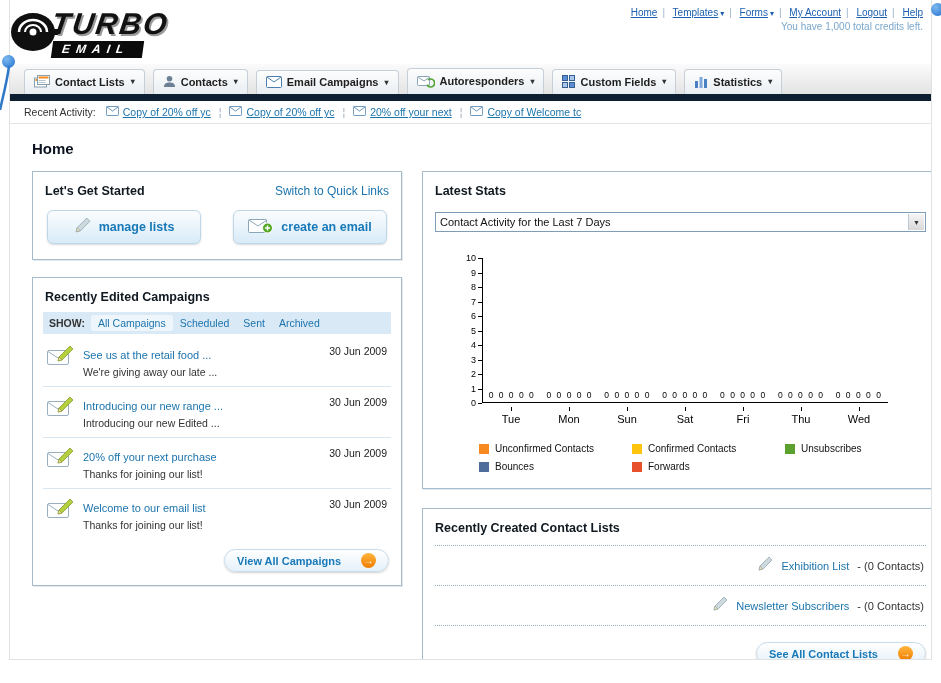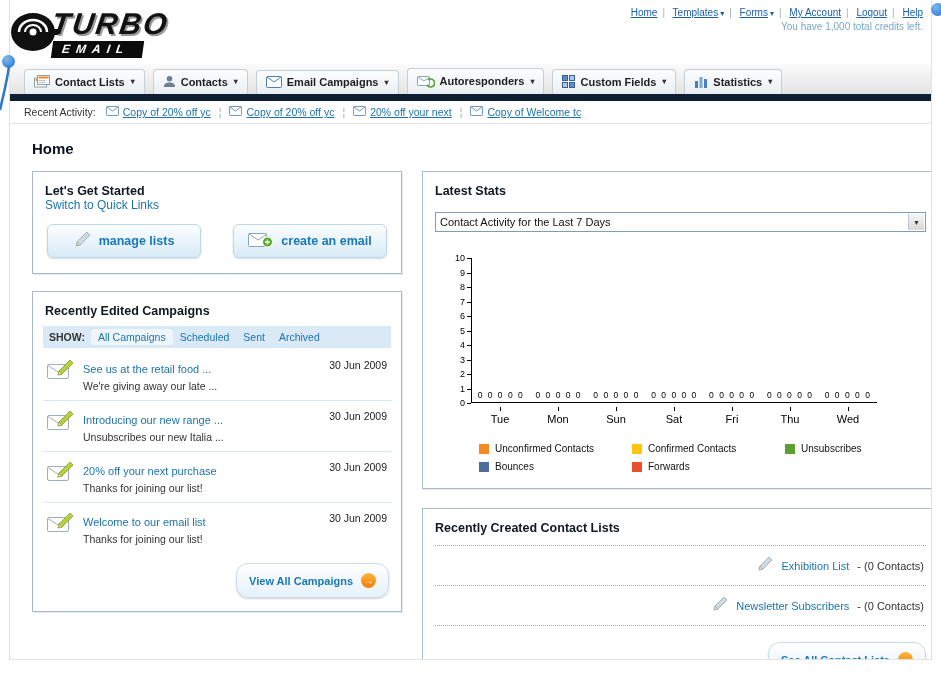--- a/index.html
+++ b/index.html
@@ -43,21 +43,21 @@
   .act-sep { color:#9ab; margin:0 8px; }
 
   
   .content { padding:10px 20px 0 22px; }
   .home-title { font-size:15px; font-weight:bold; color:#0c1320; margin:6px 0 14px; }
   .columns { display:flex; gap:20px; align-items:flex-start; }
   .col-left { width:370px; flex:none; }
   .col-right { flex:1; }
 
   .panel { border:1px solid #a7bccb; background:#fff; box-shadow:1px 1px 0 #e3e9ee; }
-  .panel-header { display:flex; justify-content:space-between; align-items:flex-start; padding:12px 12px 6px;flex-direction:column; }
+  .panel-header { display:flex; justify-content:space-between; align-items:flex-end; padding:12px 12px 6px; }
   .panel-title { font-size:12.5px; font-weight:bold; color:#101820; }
   .small-link { font-size:12px; color:#1c74ad; text-decoration:none; cursor:pointer; }
 
   
   .gs-buttons { display:flex; gap:32px; padding:6px 14px 15px; }
   .gs-btn { flex:1; display:flex; align-items:center; justify-content:center; gap:8px; height:34px;
             border:1px solid #bdd6e8; border-radius:6px; background:linear-gradient(#fbfdfe, #d8ebf8);
             box-shadow:0 1px 2px rgba(0,0,0,.15); font-size:12.5px; font-weight:bold; color:#1879b8; cursor:pointer; }
 
   
@@ -67,34 +67,34 @@
   .filter-link { color:#1c74ad; padding:2px 7px; cursor:pointer; white-space:nowrap; }
   .filter-link.selected { background:#eef6fc; border-radius:3px; }
   .camp-list { margin:2px 10px 0; }
   .camp-item { display:flex; gap:9px; padding:9px 4px 8px; border-bottom:1px solid #d8e6f2; cursor:pointer; }
   .camp-item:last-child { border-bottom:none; }
   .camp-body { flex:1; min-width:0; }
   .camp-title { color:#1c74ad; font-size:11px; text-decoration:none; cursor:pointer; }
   .camp-sub { color:#333; font-size:10.5px; margin-top:3px; }
   .camp-date { font-size:10.5px; color:#222; white-space:nowrap; margin-left:8px; }
   .panel-actions { display:flex; justify-content:flex-end; padding:10px 12px 13px; }
-  .pill-btn { display:inline-flex; align-items:center; gap:8px; height:35px; padding:8px 12px;
+  .pill-btn { display:inline-flex; align-items:center; gap:20px; height:23px; padding:8px 12px;
               border:1px solid #c9dcea; border-radius:12px; background:linear-gradient(#ffffff, #e5f1fa);
               box-shadow:0 1px 2px rgba(0,0,0,.18); font-size:11px; font-weight:bold; color:#1879b8; cursor:pointer; }
   .go-icon { width:15px; height:15px; border-radius:50%; background:linear-gradient(#ffb53e, #f07d00);
              color:#fff; font-weight:bold; font-size:10px; line-height:15px; text-align:center; display:inline-block; }
 
   
   .stats-select { margin:8px 12px 0; height:20px; border:1px solid #7f9db9; display:flex; align-items:center;
                   font-size:11px; color:#111; position:relative; background:#fff; cursor:pointer; }
   .stats-select .val { padding-left:4px; }
   .sel-arrow { position:absolute; right:1px; top:1px; bottom:1px; width:16px;
                background:linear-gradient(#f5f5f5, #d8d8d8); border-left:1px solid #b8c8d8;
                display:flex; align-items:center; justify-content:center; font-size:7px; color:#333; }
-  .chart-wrap { margin:26px 8px 0 30px; }
+  .chart-wrap { margin:26px 8px 0 41px; }
   .chart { display:flex; align-items:flex-start; }
   .ylab { width:18px; display:flex; flex-direction:column; justify-content:space-between; align-items:flex-end;
           font-size:9px; color:#000; height:153px; margin-top:-4px; }
   .ylab span { position:relative; padding-right:6px; line-height:8px; }
   .ylab span::after { content:""; position:absolute; right:0; top:50%; width:4px; height:1px; background:#000; }
   .plot { position:relative; width:406px; height:145px; border-left:1px solid #000; border-bottom:1px solid #000; }
   .zeros { position:absolute; left:0; right:0; bottom:2px; display:flex; }
   .zcol { flex:1; text-align:center; font-size:8.5px; color:#000; letter-spacing:1.5px; }
   .xlabels { display:flex; margin-left:18px; width:406px; margin-top:2px; }
   .xcol { flex:1; text-align:center; font-size:11px; color:#000; position:relative; padding-top:4px; }
@@ -333,21 +333,21 @@
                 <span>
                   <svg width="27" height="22" viewBox="0 0 27 22">
                       <rect x="0.5" y="5.5" width="21" height="14" rx="1.5" fill="#fff" stroke="#9ab0c0"></rect>
                       <path d="M1 6.5l10 6.5 10-6.5" fill="none" stroke="#9ab0c0"></path>
                       <polygon points="23,1 26,4 15,15 11,16 12,12" fill="#b6cf3e" stroke="#7a941f" stroke-width="0.7"></polygon>
                       <polygon points="11,16 12,12 15,15" fill="#edd9a3" stroke="#7a941f" stroke-width="0.5"></polygon>
                     </svg>
                 </span>
                 <div class="camp-body">
                   <a class="camp-title">Introducing our new range ...</a>
-                  <div class="camp-sub">Unsubscribes our new Italia ...</div>
+                  <div class="camp-sub">Introducing our new Edited ...</div>
                 </div>
                 <span class="camp-date">30 Jun 2009</span>
               </div>
 
               <div class="camp-item">
                 <span>
                   <svg width="27" height="22" viewBox="0 0 27 22">
                       <rect x="0.5" y="5.5" width="21" height="14" rx="1.5" fill="#fff" stroke="#9ab0c0"></rect>
                       <path d="M1 6.5l10 6.5 10-6.5" fill="none" stroke="#9ab0c0"></path>
                       <polygon points="23,1 26,4 15,15 11,16 12,12" fill="#b6cf3e" stroke="#7a941f" stroke-width="0.7"></polygon>

